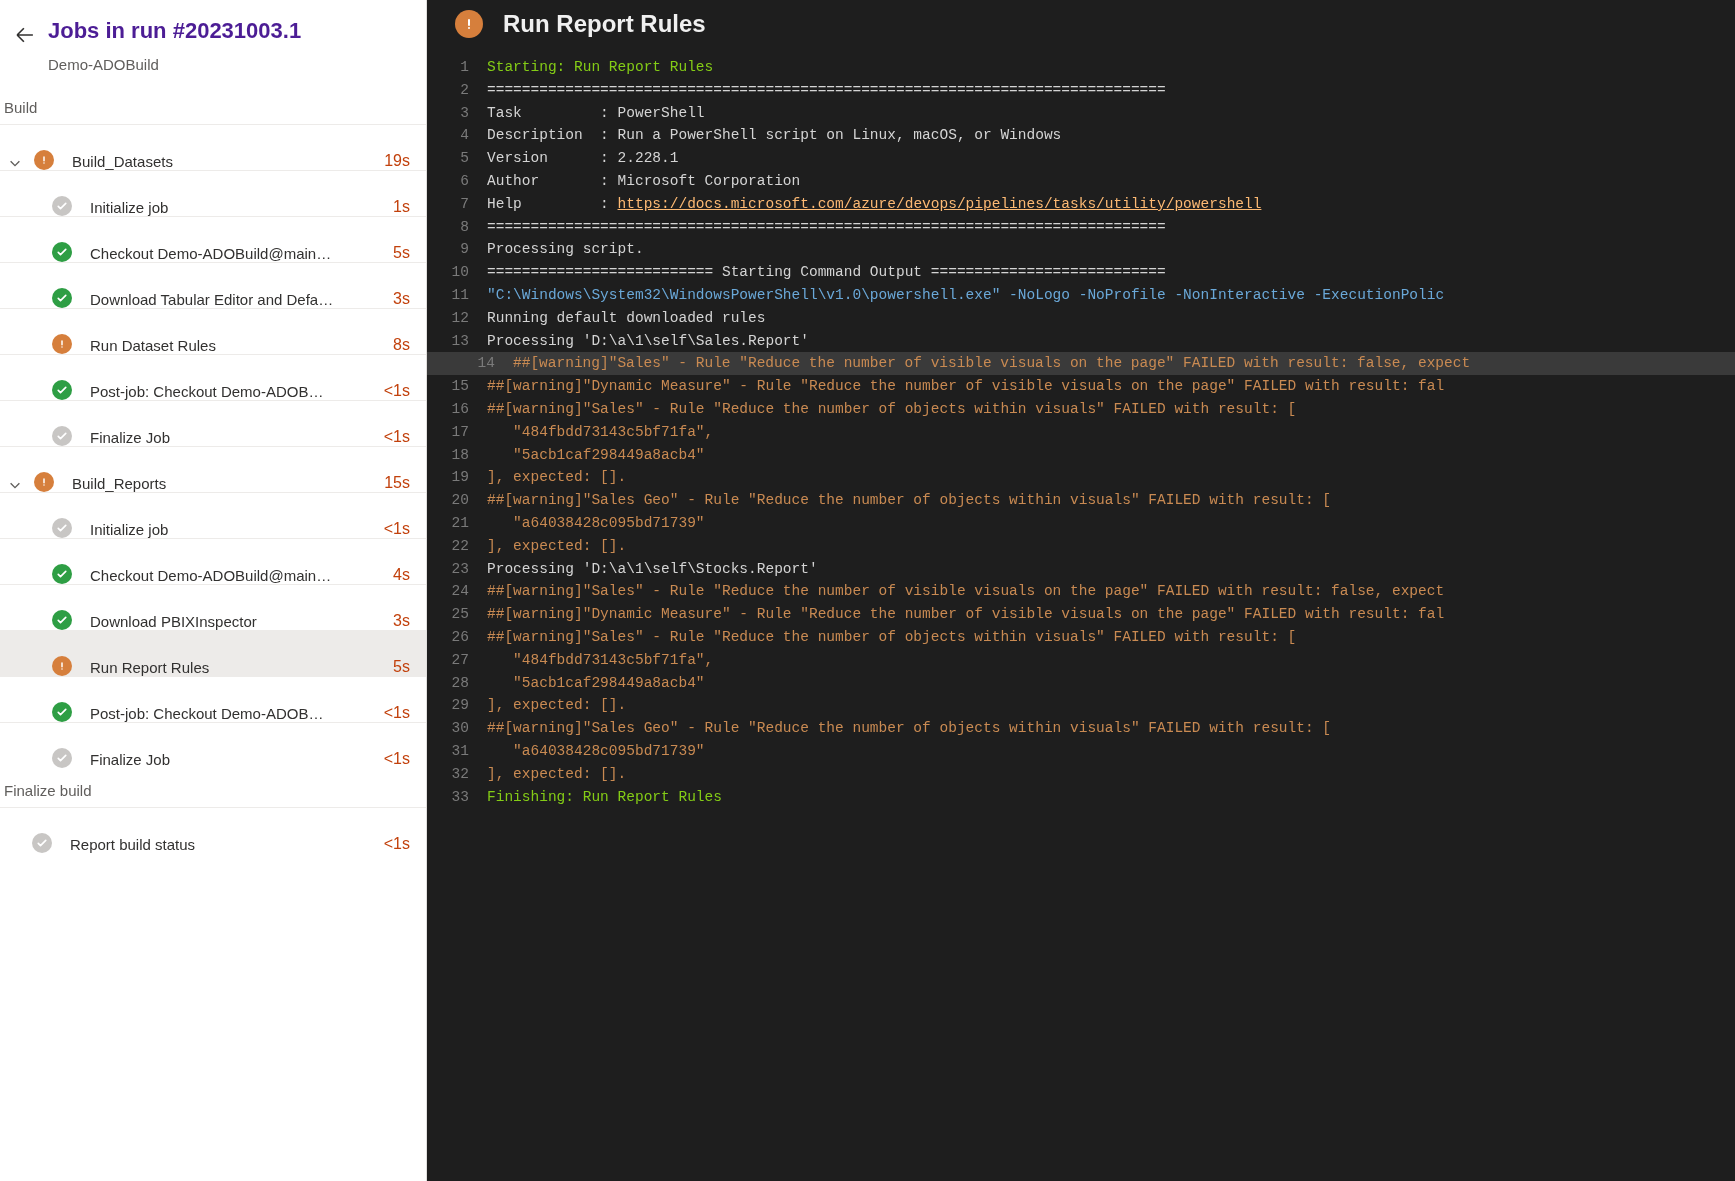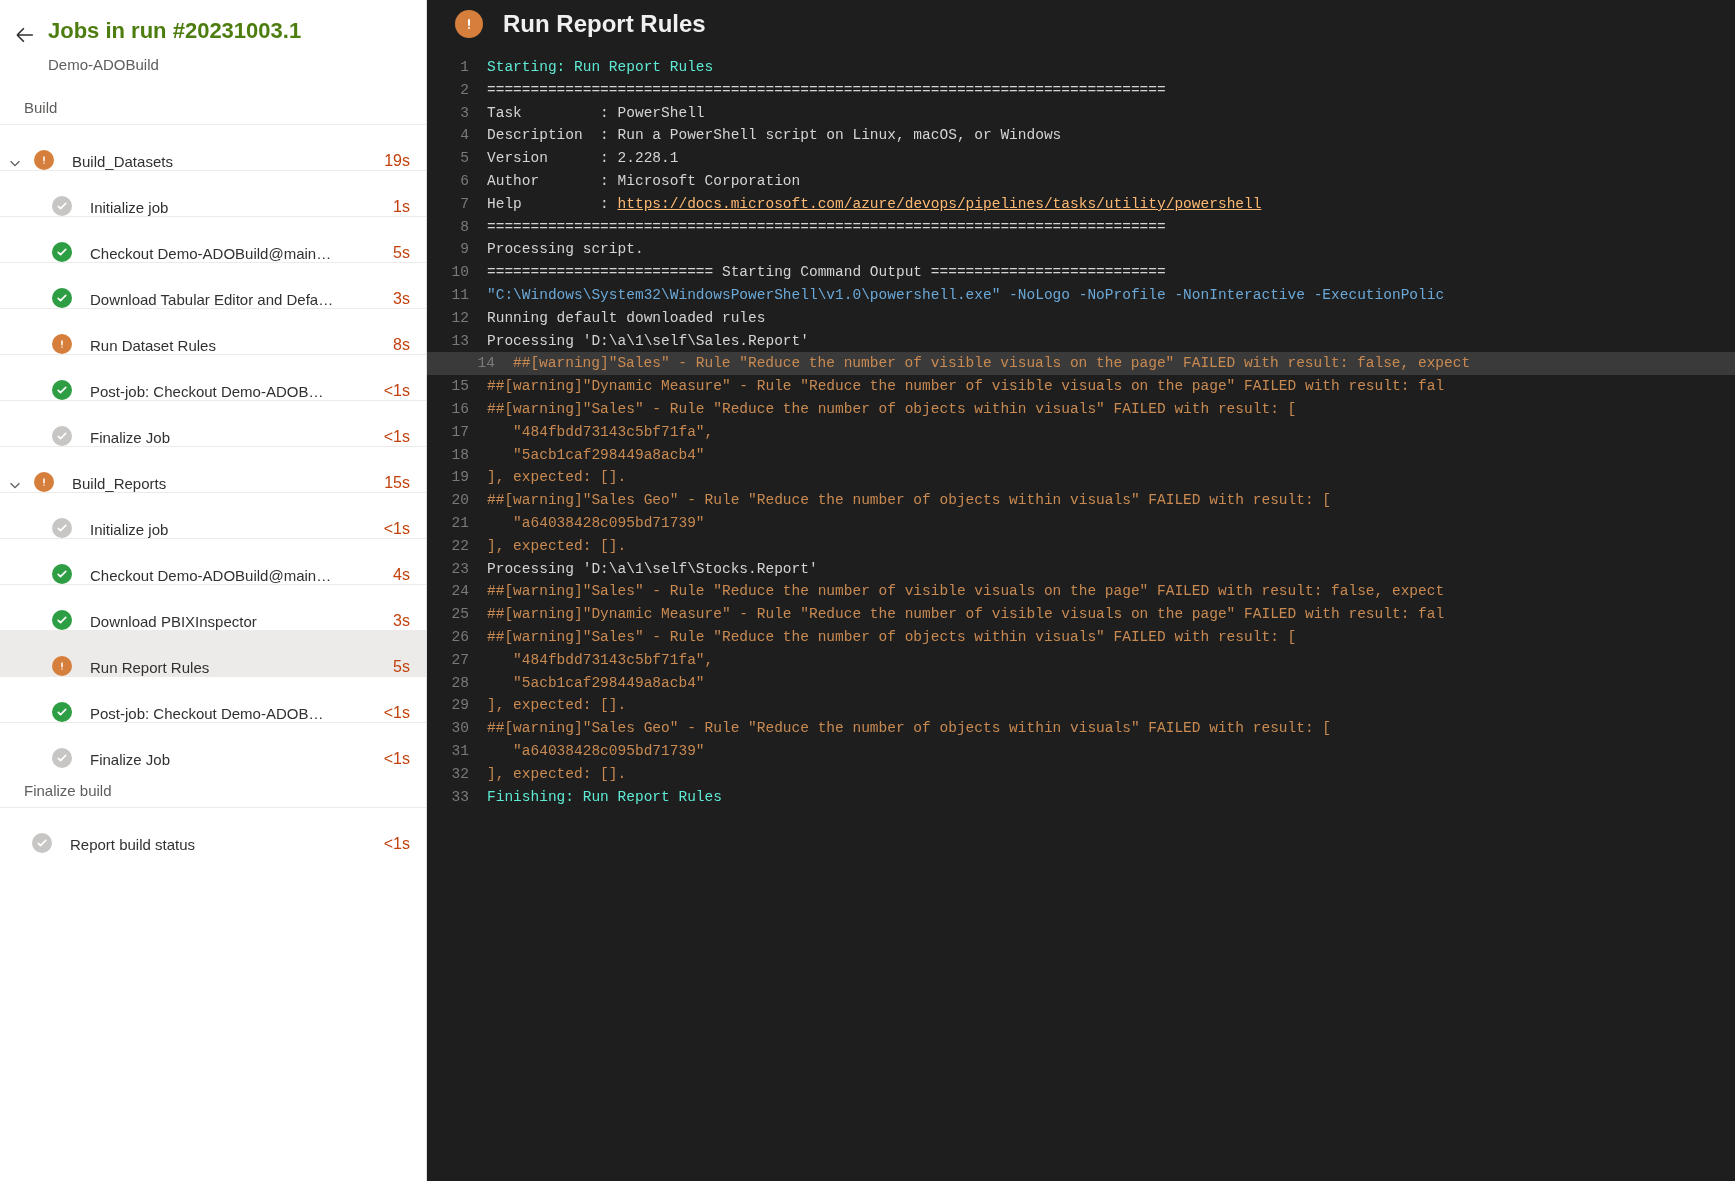--- a/index.html
+++ b/index.html
@@ -30,34 +30,34 @@
   }
   .back-arrow {
     width: 18px; height: 18px;
     margin-top: 8px;
     flex: 0 0 auto;
     cursor: pointer;
   }
   .sidebar-title {
     font-size: 22px;
     font-weight: 600;
-    color: #4d7c0f;
+    color: #4c1d95;
     line-height: 1.2;
     text-align: center;
   }
   .sidebar-subtitle {
     font-size: 15px;
     color: #605e5c;
     margin-top: 12px;
   }
 
   .section-label {
     font-size: 15px;
     color: #605e5c;
-    padding: 14px 8px 8px 24px;
+    padding: 14px 8px 8px 4px;
   }
 
   .job-stage-row,
   .job-step-row {
     display: flex;
     align-items: flex-end;
     height: 46px;
     padding: 0 16px 0 8px;
     border-top: 1px solid #edebe9;
     cursor: pointer;
@@ -146,21 +146,21 @@
     padding-right: 18px;
     color: #7a7a7a;
     user-select: none;
   }
   .log-text {
     flex: 1 1 auto;
     overflow: hidden;
     text-overflow: clip;
   }
   .c-default { color: #d4d4d4; }
-  .c-green   { color: #5eead4; }
+  .c-green   { color: #84cc16; }
   .c-blue    { color: #6aa8d8; }
   .c-warn    { color: #c98a52; }
   .log-text a { color: #fdba74; text-decoration: underline; }
 </style>
 </head>
 <body>
 
 <aside class="sidebar">
 
   <div class="sidebar-header">

